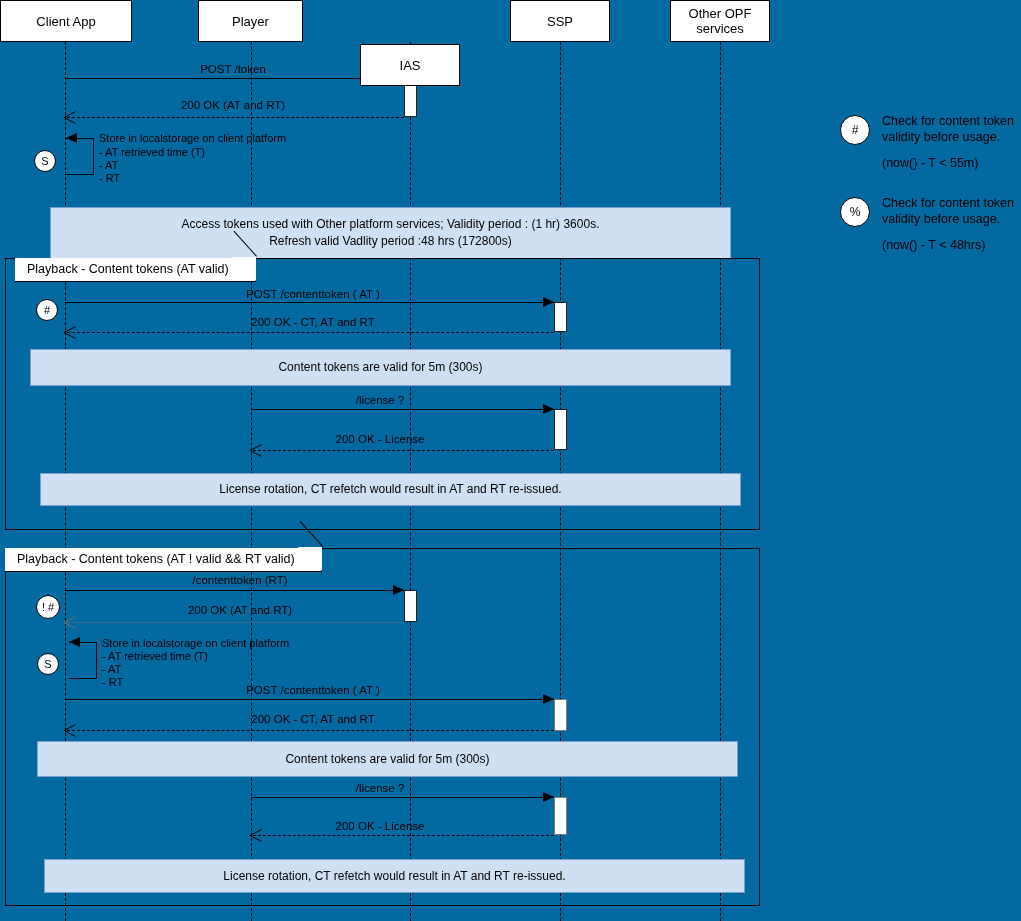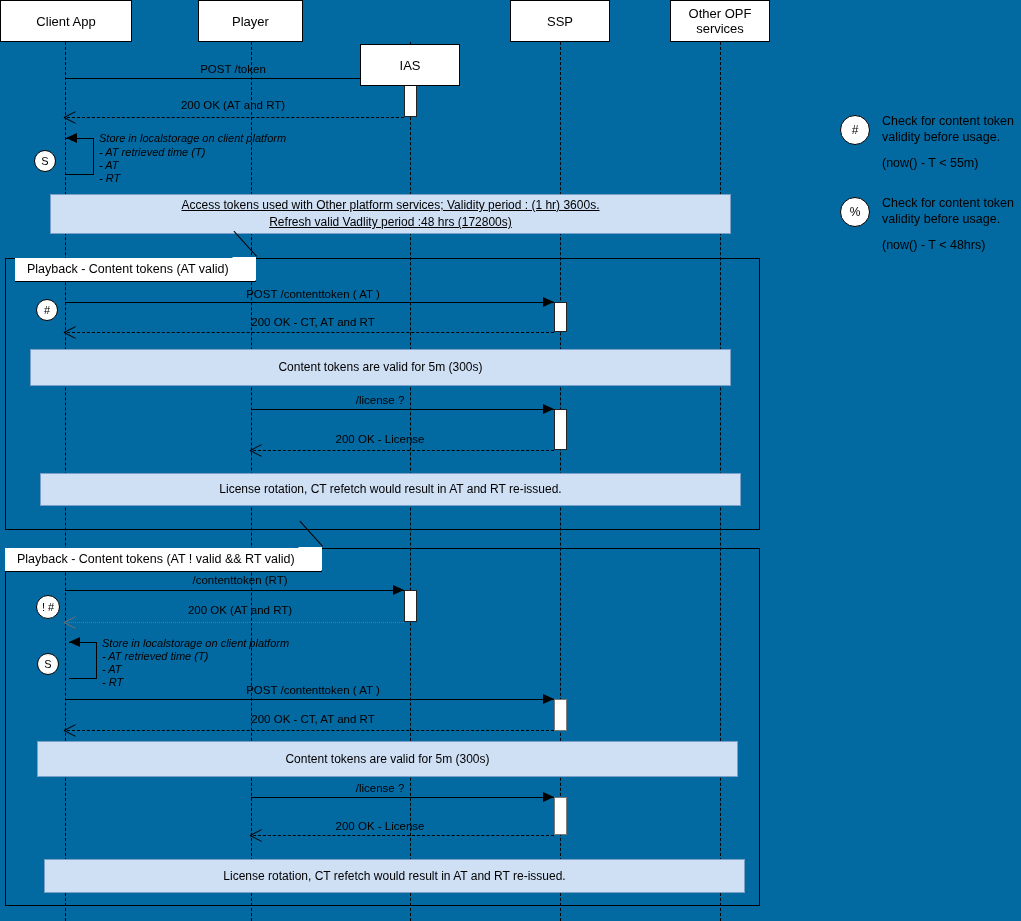--- a/index.html
+++ b/index.html
@@ -116,21 +116,20 @@
     border-right: 1.6px solid #000;
     border-bottom: 1.6px solid #000;
     z-index: 3;
   }
   .selfmsg-text {
     position: absolute;
     font-size: 11px;
     line-height: 15px;
     white-space: nowrap;
     z-index: 5;
-    font-style: italic;
   }
 
   
   .marker {
     position: absolute;
     box-sizing: border-box;
     border: 1.6px solid #000;
     border-radius: 50%;
     display: flex;
     align-items: center;
@@ -261,21 +260,21 @@
   <div class="marker" style="left:34px; top:150px; width:22px; height:22px;">
     <span>S</span>
   </div>
   <div class="selfmsg" style="left:66px; top:138px; width:28px; height:37px;"></div>
   <div class="arrow-solid-l" style="left:66px; top:133px;"></div>
   <div class="selfmsg-text" style="left:99px; top:131px;">Store in localstorage on client platform</div>
   <div class="selfmsg-text" style="left:99px; top:145px;">- AT retrieved time (T)</div>
   <div class="selfmsg-text" style="left:99px; top:158px;">- AT</div>
   <div class="selfmsg-text" style="left:99px; top:171px;">- RT</div>
 
-  <div class="note" style="left:50px; top:194px; width:681px; height:40px; flex-direction:column;text-decoration:underline;">
+  <div class="note" style="left:50px; top:207px; width:681px; height:52px; flex-direction:column;">
     <span>Access tokens used with Other platform services; Validity period : (1 hr) 3600s.</span>
     <span>Refresh valid Vadlity period :48 hrs (172800s)</span>
   </div>
 
   <div class="frame" style="left:5px; top:258px; width:755px; height:272px;"></div>
   <div class="frame-label" style="left:15px; top:258px; height:24px;">
     <span>Playback - Content tokens (AT valid)</span>
     <span class="bevel-line"></span>
   </div>
 

